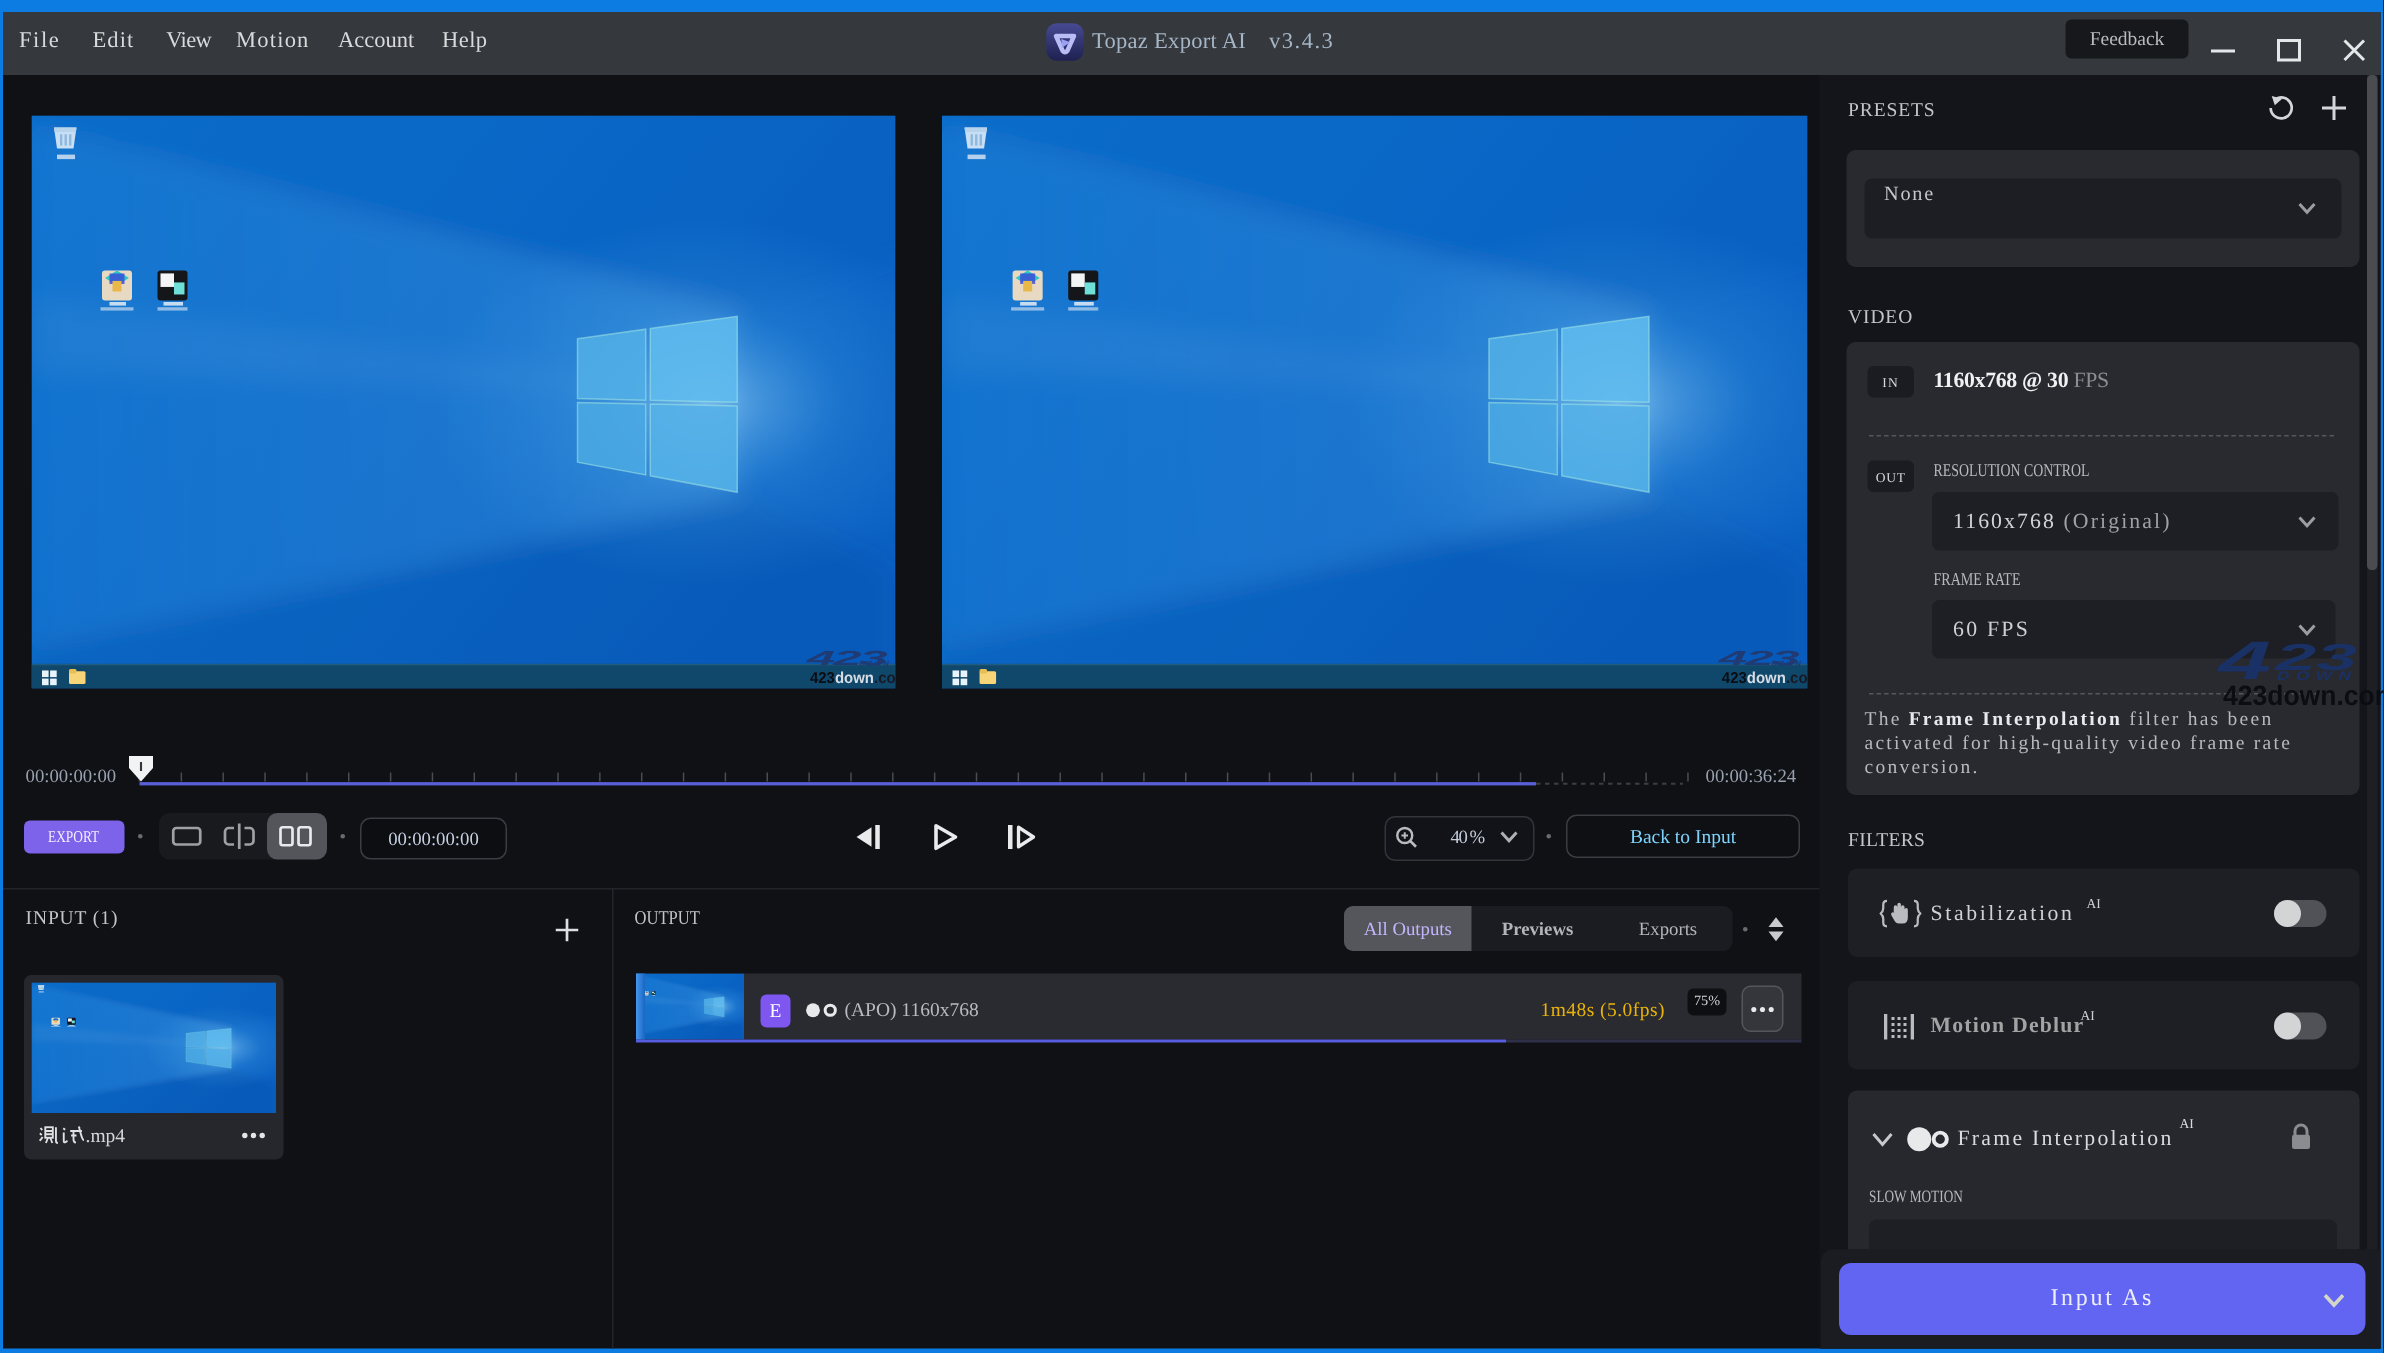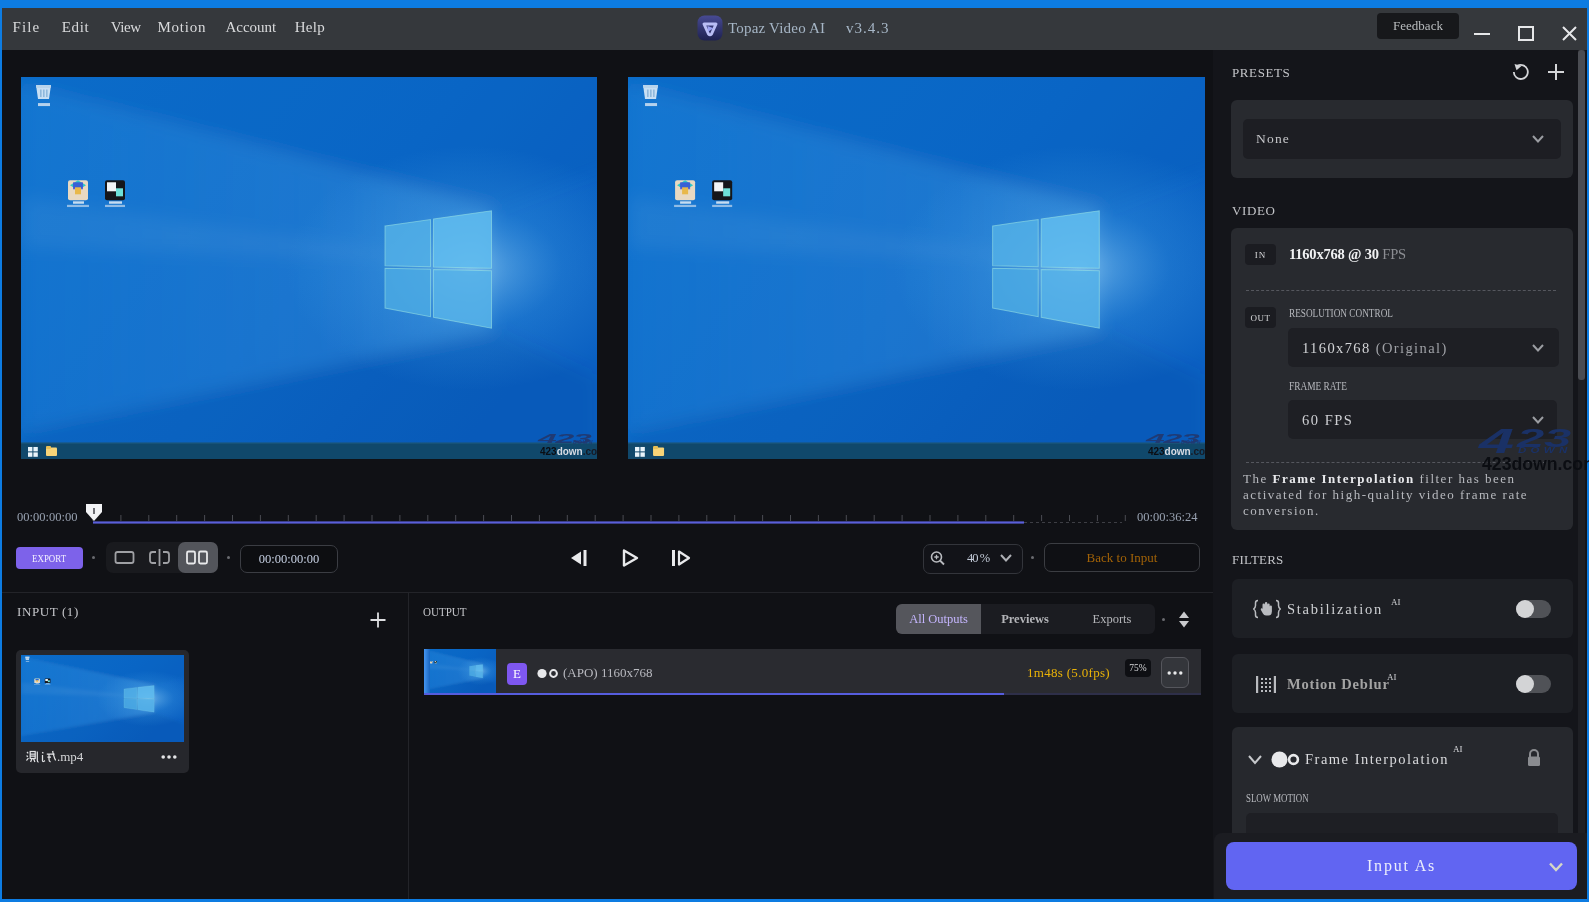--- a/index.html
+++ b/index.html
@@ -28,21 +28,21 @@
     <defs>
       <linearGradient id="lg1" x1="0" y1="0" x2="0" y2="1">
         <stop offset="0" stop-color="#474a92"></stop>
           <stop offset="1" stop-color="#1e2150"></stop>
       </linearGradient>
     </defs>
     <rect x="0.5" y="0.5" width="25" height="25" rx="7" fill="url(#lg1)"></rect>
     <path d="M7 9 L19 9 L14.5 19 Q13 20.6 11.5 19 Z" fill="none" stroke="#b9bdf5" stroke-width="3" stroke-linejoin="round"></path>
     <path d="M10.5 11 L16.5 13.2 L11 16.8 Z" fill="#9ba1f2"></path>
   </svg>
-  <span class="abs" style="left:726px;top:12px;color:#a6b6c6;font-size:15px;letter-spacing:0.2px;">Topaz Video AI</span>
+  <span class="abs" style="left:726px;top:12px;color:#a6b6c6;font-size:15px;letter-spacing:0.2px;">Topaz Export AI</span>
   <span class="abs" style="left:844px;top:12px;color:#a6b6c6;font-size:15px;letter-spacing:1px;">v3.4.3</span>
 
   <div class="abs" style="left:1375px;top:5px;width:82px;height:26px;background:#17181b;border-radius:4px;
        color:#b9bcbe;font-size:13px;display:flex;align-items:center;justify-content:center;">Feedback</div>
 
   <svg class="abs" style="left:1466px;top:8px;" width="116" height="30" viewBox="0 0 116 30">
     <rect x="6" y="17" width="16" height="2" fill="#e6e7e9"></rect>
     <rect x="51" y="11" width="14" height="13" fill="none" stroke="#e6e7e9" stroke-width="2"></rect>
     <path d="M95 11 L108 24 M108 11 L95 24" stroke="#e6e7e9" stroke-width="2"></path>
   </svg>
@@ -222,21 +222,21 @@
   <circle cx="8.5" cy="8" r="5" fill="none" stroke="#b9bbbf" stroke-width="1.6"></circle>
   <path d="M8.5 5.8 v4.4 M6.3 8 h4.4" stroke="#b9bbbf" stroke-width="1.3"></path>
   <path d="M12 11.5 L16 15.5" stroke="#b9bbbf" stroke-width="1.8"></path>
 </svg>
 <div class="abs" style="left:967px;top:551px;font-size:12.5px;color:#c3cbd8;letter-spacing:-1px;">40 %</div>
 <svg class="abs" style="left:998px;top:552px;" width="16" height="12" viewBox="0 0 16 12">
   <path d="M3 3 L8 8.5 L13 3" fill="none" stroke="#aeb0b5" stroke-width="2"></path>
 </svg>
 <div class="abs" style="left:1031px;top:556px;width:3px;height:3px;border-radius:50%;background:#6a6b70;"></div>
 <div class="abs" style="left:1044px;top:543px;width:156px;height:29px;border:1px solid #3b3d42;border-radius:7px;background:#0f1014;
-     display:flex;align-items:center;justify-content:center;color:#a16207;font-size:13px;box-sizing:border-box;">Back to Input</div>
+     display:flex;align-items:center;justify-content:center;color:#7dd3fc;font-size:13px;box-sizing:border-box;">Back to Input</div>
 
 <div class="abs" style="left:2px;top:592px;width:1211px;height:1px;background:#232429;"></div>
 <div class="abs" style="left:408px;top:592px;width:1px;height:307px;background:#232429;"></div>
 
 <div class="abs lab" style="left:17px;top:604px;letter-spacing:0.6px;">INPUT (1)</div>
 <svg class="abs" style="left:369px;top:611px;" width="18" height="18" viewBox="0 0 18 18">
   <path d="M9 1.5 V16.5 M1.5 9 H16.5" stroke="#dedfe1" stroke-width="1.8"></path>
 </svg>
 
 <div class="abs" style="left:16px;top:650px;width:173px;height:123px;background:#26272c;border-radius:5px;"></div>
@@ -303,21 +303,21 @@
 <div class="abs lab" style="left:1232px;top:65px;letter-spacing:0.6px;">PRESETS</div>
 <svg class="abs" style="left:1510px;top:60px;" width="60" height="24" viewBox="0 0 60 24">
   <g transform="translate(21,0) scale(-1,1)">
   <path d="M17.2 12 a7 7 0 1 1 -3.5 -6.1" fill="none" stroke="#d4d5d8" stroke-width="1.8"></path>
   <polygon points="9.5,5.9 16.5,4 14.5,10.2" fill="#d4d5d8"></polygon>
   </g>
   <path d="M46 4 V20 M38 12 H54" stroke="#d4d5d8" stroke-width="2"></path>
 </svg>
 <div class="abs" style="left:1231px;top:100px;width:342px;height:78px;background:#282a2f;border-radius:6px;"></div>
 <div class="abs" style="left:1243px;top:119px;width:318px;height:40px;background:#1d1e23;border-radius:5px;"></div>
-<div class="abs" style="left:1256px;top:131px;font-size:13.5px;color:#c6c7ca;letter-spacing:1.2px;">None</div>
+<div class="abs" style="left:1256px;top:121px;font-size:13.5px;color:#c6c7ca;letter-spacing:1.2px;">None</div>
 <svg class="abs" style="left:1530px;top:133px;" width="16" height="12" viewBox="0 0 16 12">
   <path d="M3 3 L8 8.5 L13 3" fill="none" stroke="#9b9da2" stroke-width="2"></path>
 </svg>
 
 <div class="abs lab" style="left:1232px;top:203px;letter-spacing:0.6px;">VIDEO</div>
 <div class="abs" style="left:1231px;top:228px;width:342px;height:302px;background:#282a2f;border-radius:6px;"></div>
 <div class="abs" style="left:1245px;top:244px;width:31px;height:21px;background:#1b1c21;border-radius:4px;
      display:flex;align-items:center;justify-content:center;color:#d8d9db;font-size:9px;letter-spacing:1px;">IN</div>
 <div class="abs" style="left:1289px;top:246px;font-size:14.5px;color:#f0f1f3;font-weight:bold;letter-spacing:-0.2px;">1160x768 @ 30 <span style="color:#8b8d92;font-weight:normal;">FPS</span></div>
 <div class="abs" style="left:1246px;top:290px;width:310px;height:0;border-top:1px dashed #55575e;"></div>

